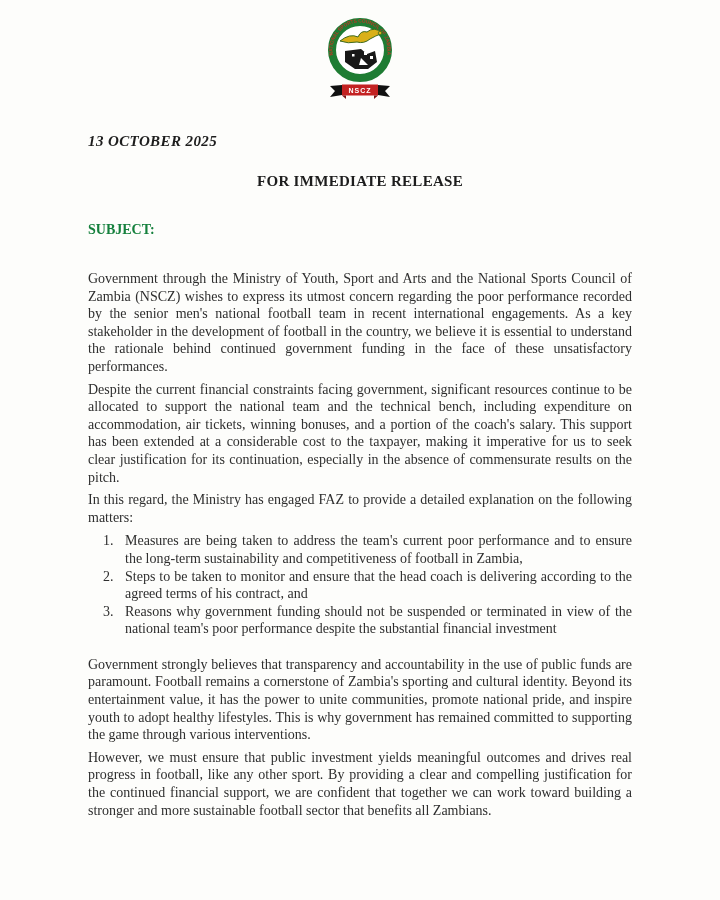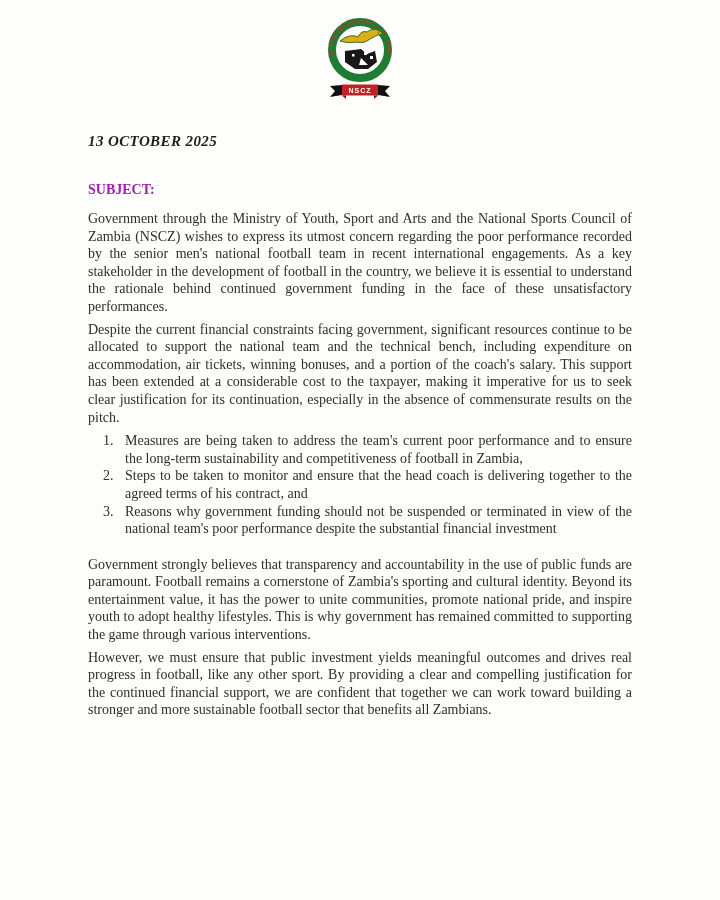--- a/index.html
+++ b/index.html
@@ -42,41 +42,41 @@
   }
   .subject-row {
     margin-top: 26px;
     display: flex;
     align-items: flex-start;
   }
   .subject-label {
     flex: 0 0 82px;
     font-size: 14px;
     font-weight: bold;
-    color: #a21caf;
+    color: #15803d;
     line-height: 28px;
   }
   .subject-text {
     flex: 0 0 auto;
     max-width: 462px;
     font-size: 14px;
     font-weight: bold;
     color: #1d1d1d;
     line-height: 28px;
     letter-spacing: 0.2px;
   }
   .body-text p {
     margin: 5px 0 0 0;
     font-size: 14px;
     line-height: 17.6px;
     text-align: justify;
     color: #2e2e2e;
   }
   .body-text p.first-para {
-    margin-top: 6px;
+    margin-top: 26px;
   }
   ol.matters-list {
     margin: 6px 0 18px 0;
     padding: 0 0 0 15px;
     list-style: none;
     counter-reset: matter;
   }
   ol.matters-list li {
     position: relative;
     counter-increment: matter;
@@ -132,32 +132,34 @@
         <polygon points="66,82.5 62,86 62,82.5" fill="#7a1414"></polygon>
         <text x="48" y="80" text-anchor="middle" font-size="7" font-weight="bold" fill="#ffffff" letter-spacing="1">NSCZ</text>
       </g>
     </svg>
   </div>
 
   <div class="content">
 
     <div class="date-line">13 OCTOBER 2025</div>
 
+    <div class="release-line">FOR IMMEDIATE RELEASE</div>
 
     <div class="subject-row">
       <div class="subject-label">SUBJECT:</div>
     </div>
 
     <div class="body-text">
       <p class="first-para">Government through the Ministry of Youth, Sport and Arts and the National Sports Council of Zambia (NSCZ) wishes to express its utmost concern regarding the poor performance recorded by the senior men's national football team in recent international engagements. As a key stakeholder in the development of football in the country, we believe it is essential to understand the rationale behind continued government funding in the face of these unsatisfactory performances.</p>
       <p>Despite the current financial constraints facing government, significant resources continue to be allocated to support the national team and the technical bench, including expenditure on accommodation, air tickets, winning bonuses, and a portion of the coach's salary. This support has been extended at a considerable cost to the taxpayer, making it imperative for us to seek clear justification for its continuation, especially in the absence of commensurate results on the pitch.</p>
+      <p>In this regard, the Ministry has engaged FAZ to provide a detailed explanation on the following matters:</p>
 
       <ol class="matters-list">
         <li>Measures are being taken to address the team's current poor performance and to ensure the long-term sustainability and competitiveness of football in Zambia,</li>
-        <li>Steps to be taken to monitor and ensure that the head coach is delivering together to the agreed terms of his contract, and</li>
+        <li>Steps to be taken to monitor and ensure that the head coach is delivering according to the agreed terms of his contract, and</li>
         <li>Reasons why government funding should not be suspended or terminated in view of the national team's poor performance despite the substantial financial investment</li>
       </ol>
 
       <p>Government strongly believes that transparency and accountability in the use of public funds are paramount. Football remains a cornerstone of Zambia's sporting and cultural identity. Beyond its entertainment value, it has the power to unite communities, promote national pride, and inspire youth to adopt healthy lifestyles. This is why government has remained committed to supporting the game through various interventions.</p>
       <p>However, we must ensure that public investment yields meaningful outcomes and drives real progress in football, like any other sport. By providing a clear and compelling justification for the continued financial support, we are confident that together we can work toward building a stronger and more sustainable football sector that benefits all Zambians.</p>
     </div>
 
   </div>
 </div>
 

